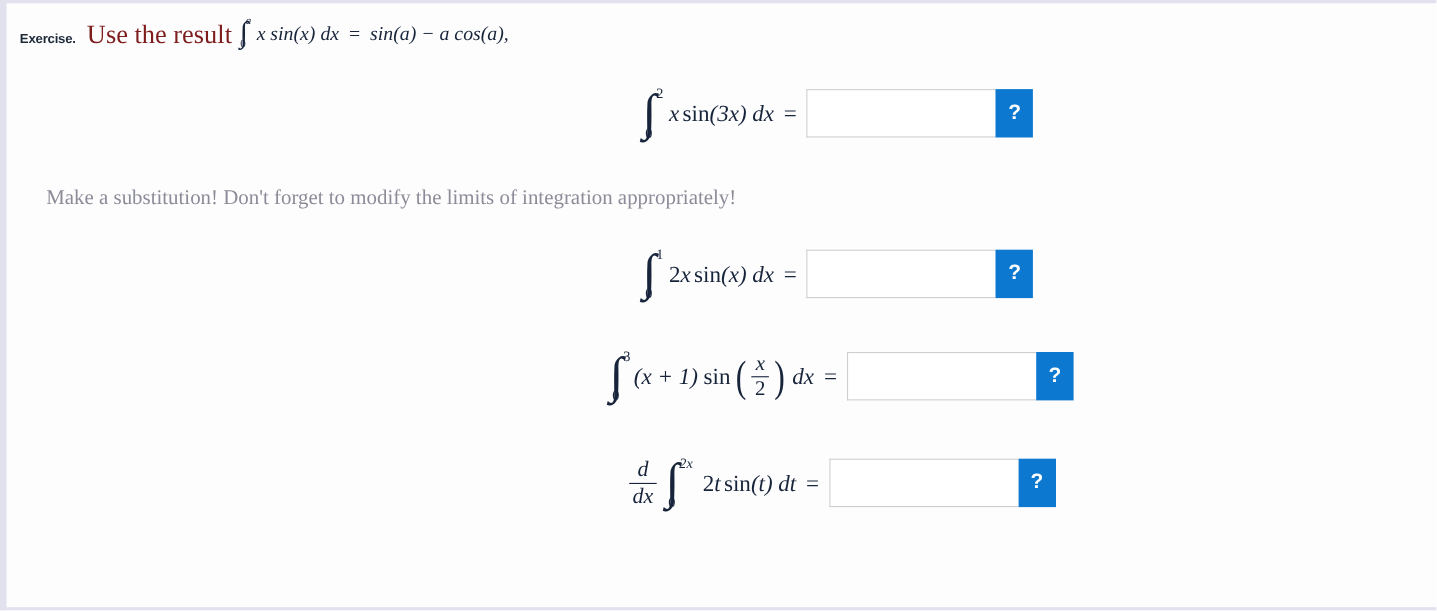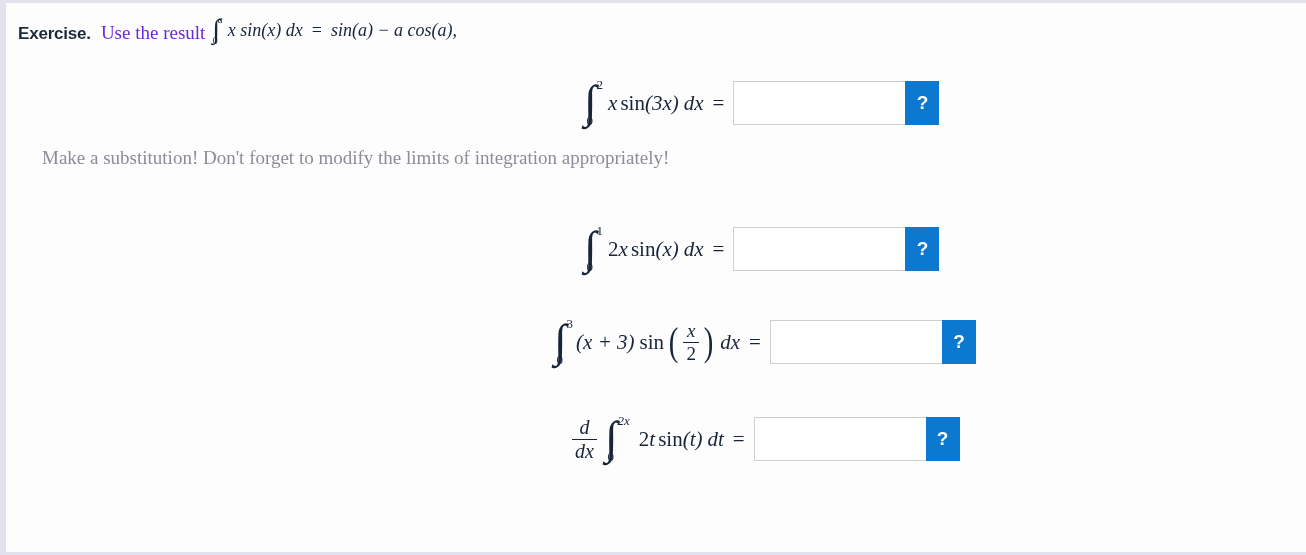--- a/index.html
+++ b/index.html
@@ -28,28 +28,28 @@
   
   .prompt-line {
     position: absolute;
     left: 12px;
     top: 13px;
     white-space: nowrap;
   }
   .exercise-label {
     font-family: "Liberation Sans", sans-serif;
     font-weight: bold;
-    font-size: 17px;
+    font-size: 12px;
     color: #1d2a3a;
     letter-spacing: -0.2px;
   }
   .prompt-text {
     font-family: "Liberation Serif", serif;
-    font-size: 19px;
-    color: #6d28d9;
+    font-size: 24px;
+    color: #7f1d1d;
     margin-left: 10px;
   }
 
   
   .math {
     font-family: "Liberation Serif", serif;
     color: #17243a;
     font-size: 21px;
     white-space: nowrap;
     display: inline-flex;
@@ -166,21 +166,21 @@
     font-size: 19px;
     color: #8c8c98;
     white-space: nowrap;
   }
 
   
   #row1 { left: 578px; top: 76px; }
   #row2 { left: 578px; top: 222px; }
   #row3 { left: 548px; top: 315px; }
   #row4 { left: 563px; top: 412px; }
-  #hint1 { left: 36px; top: 144px; text-align: center; }
+  #hint1 { left: 36px; top: 166px; text-align: center; }
   #hint2 { left: 36px; top: 497px; }
 </style>
 </head>
 <body>
 
 <div class="page">
 
   <div class="prompt-line">
     <span class="exercise-label">Exercise.</span><span class="prompt-text"><span>Use the result</span></span><span class="math" style="font-size:18px; margin-left:7px;">
         <span class="integral int-inline">
@@ -255,21 +255,21 @@
   <div class="eq-row" id="row3">
     <span class="math">
       <span class="integral">
         <span class="int-sign">∫</span>
         <span class="int-limits">
           <span class="int-upper mn">3</span>
           <span class="int-lower mn">0</span>
         </span>
       </span>
       <span class="msp-s"></span>
-      <span class="mi"><i><span>(x + 3)</span></i></span>
+      <span class="mi"><i><span>(x + 1)</span></i></span>
       <span class="msp"></span>
       <span class="mop">sin</span>
       <span class="msp-s"></span>
       <span class="paren-big">(</span>
       <span class="frac">
         <span class="num mi"><i><span>x</span></i></span>
         <span class="den mn">2</span>
       </span>
       <span class="paren-big">)</span>
       <span class="msp"></span>

